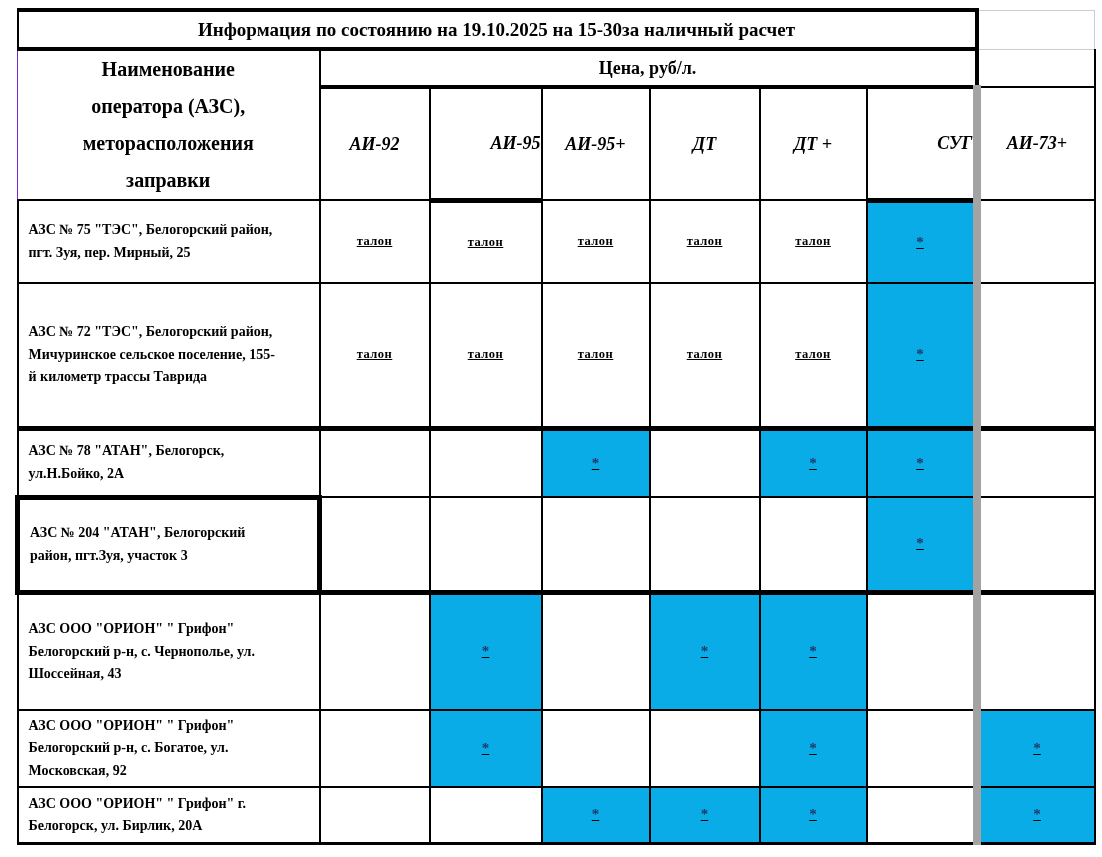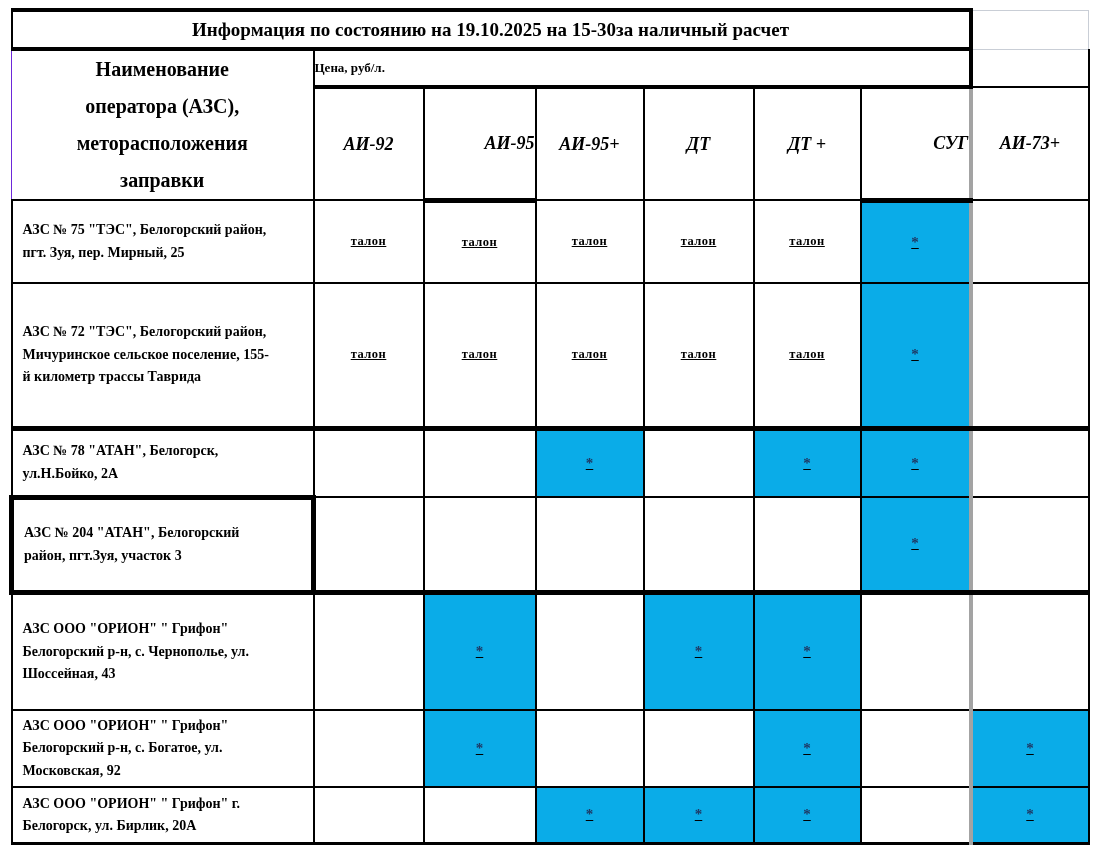--- a/index.html
+++ b/index.html
@@ -1,44 +1,44 @@
 <!DOCTYPE html>
 <html><head>
 <meta charset="utf-8">
 <style>
   html,body{margin:0;padding:0;background:#ffffff;}
   body{width:1102px;height:857px;position:relative;font-family:"Liberation Serif",serif;color:#000;}
-  .wrap{position:absolute;left:9px;top:8px;}
+  .wrap{position:absolute;left:15px;top:8px;}
   table{border-collapse:collapse;table-layout:fixed;}
   td{border:2px solid #000;padding:0;font-weight:bold;vertical-align:middle;overflow:hidden;}
 
   
   tr.rt{height:39px}
   tr.rp{height:38px}
   tr.rf{height:112px}
   tr.r0{height:83px}
   tr.r1{height:145px}
   tr.r2{height:69px}
   tr.r3{height:95px}
   tr.r4{height:118px}
   tr.r5{height:77px}
   tr.r6{height:56px}
 
   .title-cell{font-size:19px;text-align:center;border-top:4px solid #000;border-bottom:4px solid #000;border-right:4px solid #000;}
   .corner-cell{border:1px solid #c9ced6;background:#fff;}
   .name-head{border:1px solid #6d28d9;font-size:20px;line-height:1.85;text-align:center;white-space:pre-line;}
-  .price-head{font-size:13px;text-align:left;border-bottom:4px solid #000;border-right:4px solid #000;}
+  .price-head{font-size:18px;text-align:center;border-bottom:4px solid #000;border-right:4px solid #000;}
   .blank-head{border-top:1px solid #c9ced6;}
   .fuel-head{font-size:18px;text-align:center;font-style:italic;}
   .fuel-head.hb{border-bottom:5px solid #000;text-align:right;}
   .name-cell{font-size:14px;line-height:1.6;padding:4px 10px;white-space:pre-line;text-align:left;}
   .val{text-align:center;font-size:12.5px;letter-spacing:0.5px;text-decoration:underline;}
   .val.hl{background:#0aace8;}
   .star{color:#1f3864;font-size:15px;letter-spacing:0;}
-  .sug{border-right:4px solid #a3a3a3;}
+  .sug{border-right:8px solid #a3a3a3;}
   tr.tb td{border-bottom:5px solid #000;}
   td.box{border:5px solid #000;}
   tr.end td{border-bottom:3px solid #000;}
 </style>
 </head>
 <body>
 
 <div class="wrap">
   <table>
     <colgroup>

